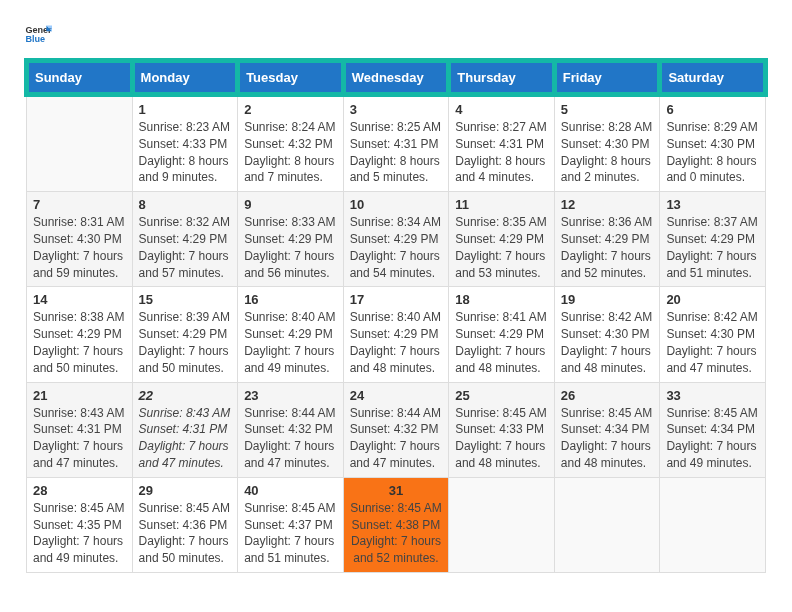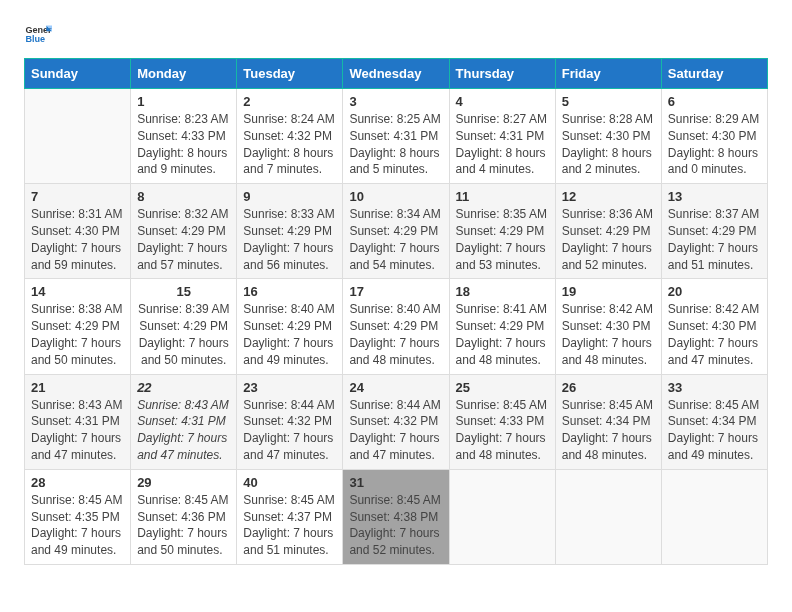--- a/index.html
+++ b/index.html
@@ -45,21 +45,21 @@
       margin-top: 6px;
       border: 1px solid #ccc;
     }
     .calendar-table th {
       background-color: #2176c7;
       color: #fff;
       font-size: 13px;
       font-weight: bold;
       padding: 7px 6px;
       text-align: left;
-      border: 1px solid #14b8a6;
+      border: 5px solid #14b8a6;
     }
     .calendar-table td {
       vertical-align: top;
       padding: 5px 6px;
       border: 1px solid #ddd;
       width: calc(100% / 7);
       font-size: 10.5px;
       color: #333;
       min-height: 85px;
       background: #fff;
@@ -172,21 +172,21 @@
         <td style="background: rgb(245, 245, 245);">
           <span class="day-number">13</span>
           <div class="day-info">Sunrise: 8:37 AM<br>Sunset: 4:29 PM<br>Daylight: 7 hours and 51 minutes.</div>
         </td>
       </tr>
       <tr>
         <td style="background: rgb(255, 255, 255);">
           <span class="day-number">14</span>
           <div class="day-info">Sunrise: 8:38 AM<br>Sunset: 4:29 PM<br>Daylight: 7 hours and 50 minutes.</div>
         </td>
-        <td style="background: rgb(255, 255, 255); text-align: center;">
+        <td style="background: rgb(255, 255, 255);">
           <span class="day-number">15</span>
           <div class="day-info">Sunrise: 8:39 AM<br>Sunset: 4:29 PM<br>Daylight: 7 hours and 50 minutes.</div>
         </td>
         <td style="background: rgb(255, 255, 255);">
           <span class="day-number">16</span>
           <div class="day-info">Sunrise: 8:40 AM<br>Sunset: 4:29 PM<br>Daylight: 7 hours and 49 minutes.</div>
         </td>
         <td style="background: rgb(255, 255, 255);">
           <span class="day-number">17</span>
           <div class="day-info">Sunrise: 8:40 AM<br>Sunset: 4:29 PM<br>Daylight: 7 hours and 48 minutes.</div>
@@ -240,21 +240,21 @@
           <div class="day-info">Sunrise: 8:45 AM<br>Sunset: 4:35 PM<br>Daylight: 7 hours and 49 minutes.</div>
         </td>
         <td style="background: rgb(255, 255, 255); margin-top: 8px;">
           <span class="day-number">29</span>
           <div class="day-info">Sunrise: 8:45 AM<br>Sunset: 4:36 PM<br>Daylight: 7 hours and 50 minutes.</div>
         </td>
         <td style="background: rgb(255, 255, 255);">
           <span class="day-number">40</span>
           <div class="day-info">Sunrise: 8:45 AM<br>Sunset: 4:37 PM<br>Daylight: 7 hours and 51 minutes.</div>
         </td>
-        <td style="background: #a3a3a3;">
+        <td style="background: #f97316; text-align: center;">
           <span class="day-number">31</span>
           <div class="day-info">Sunrise: 8:45 AM<br>Sunset: 4:38 PM<br>Daylight: 7 hours and 52 minutes.</div>
         </td>
         <td class="empty-cell" style="background: rgb(249, 249, 249);"></td>
         <td class="empty-cell" style="background: rgb(249, 249, 249);"></td>
         <td class="empty-cell" style="background: rgb(249, 249, 249);"></td>
       </tr>
     </tbody>
 </table>
 

